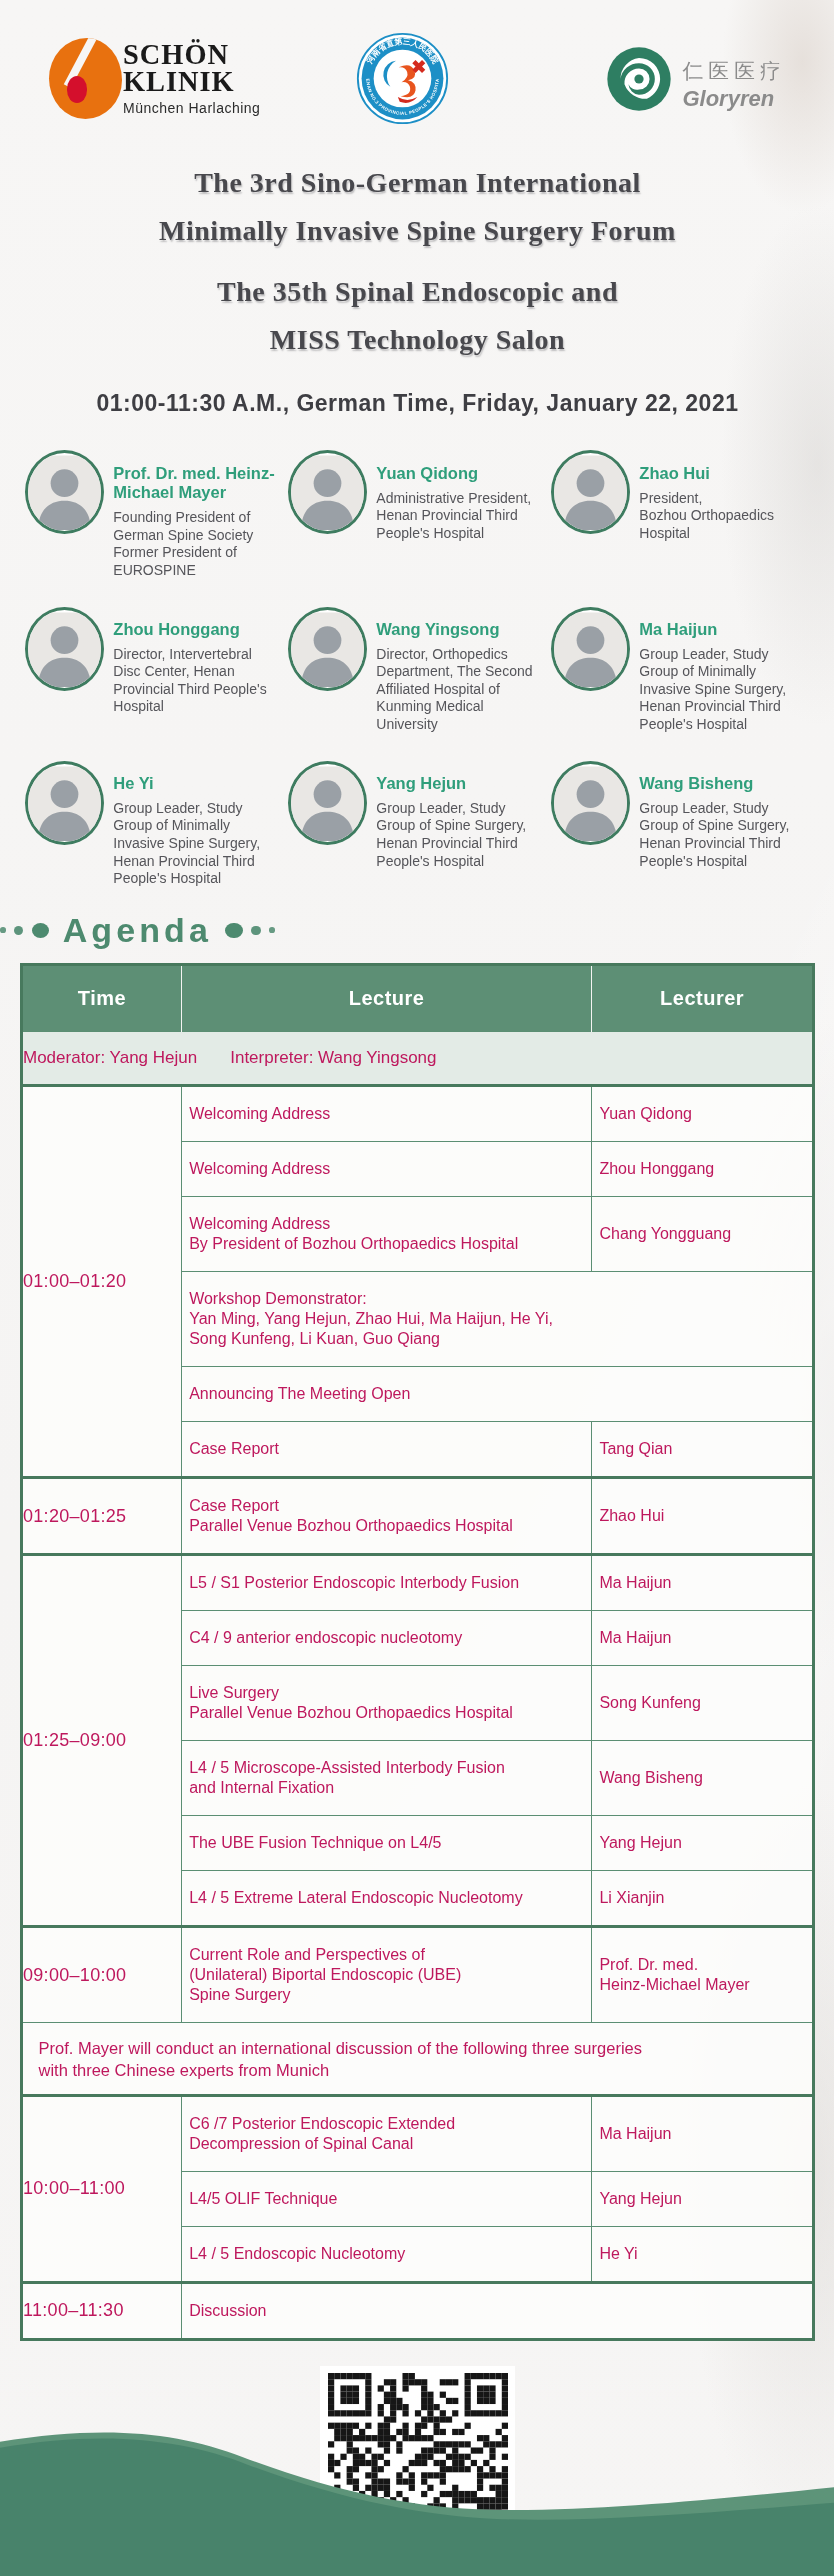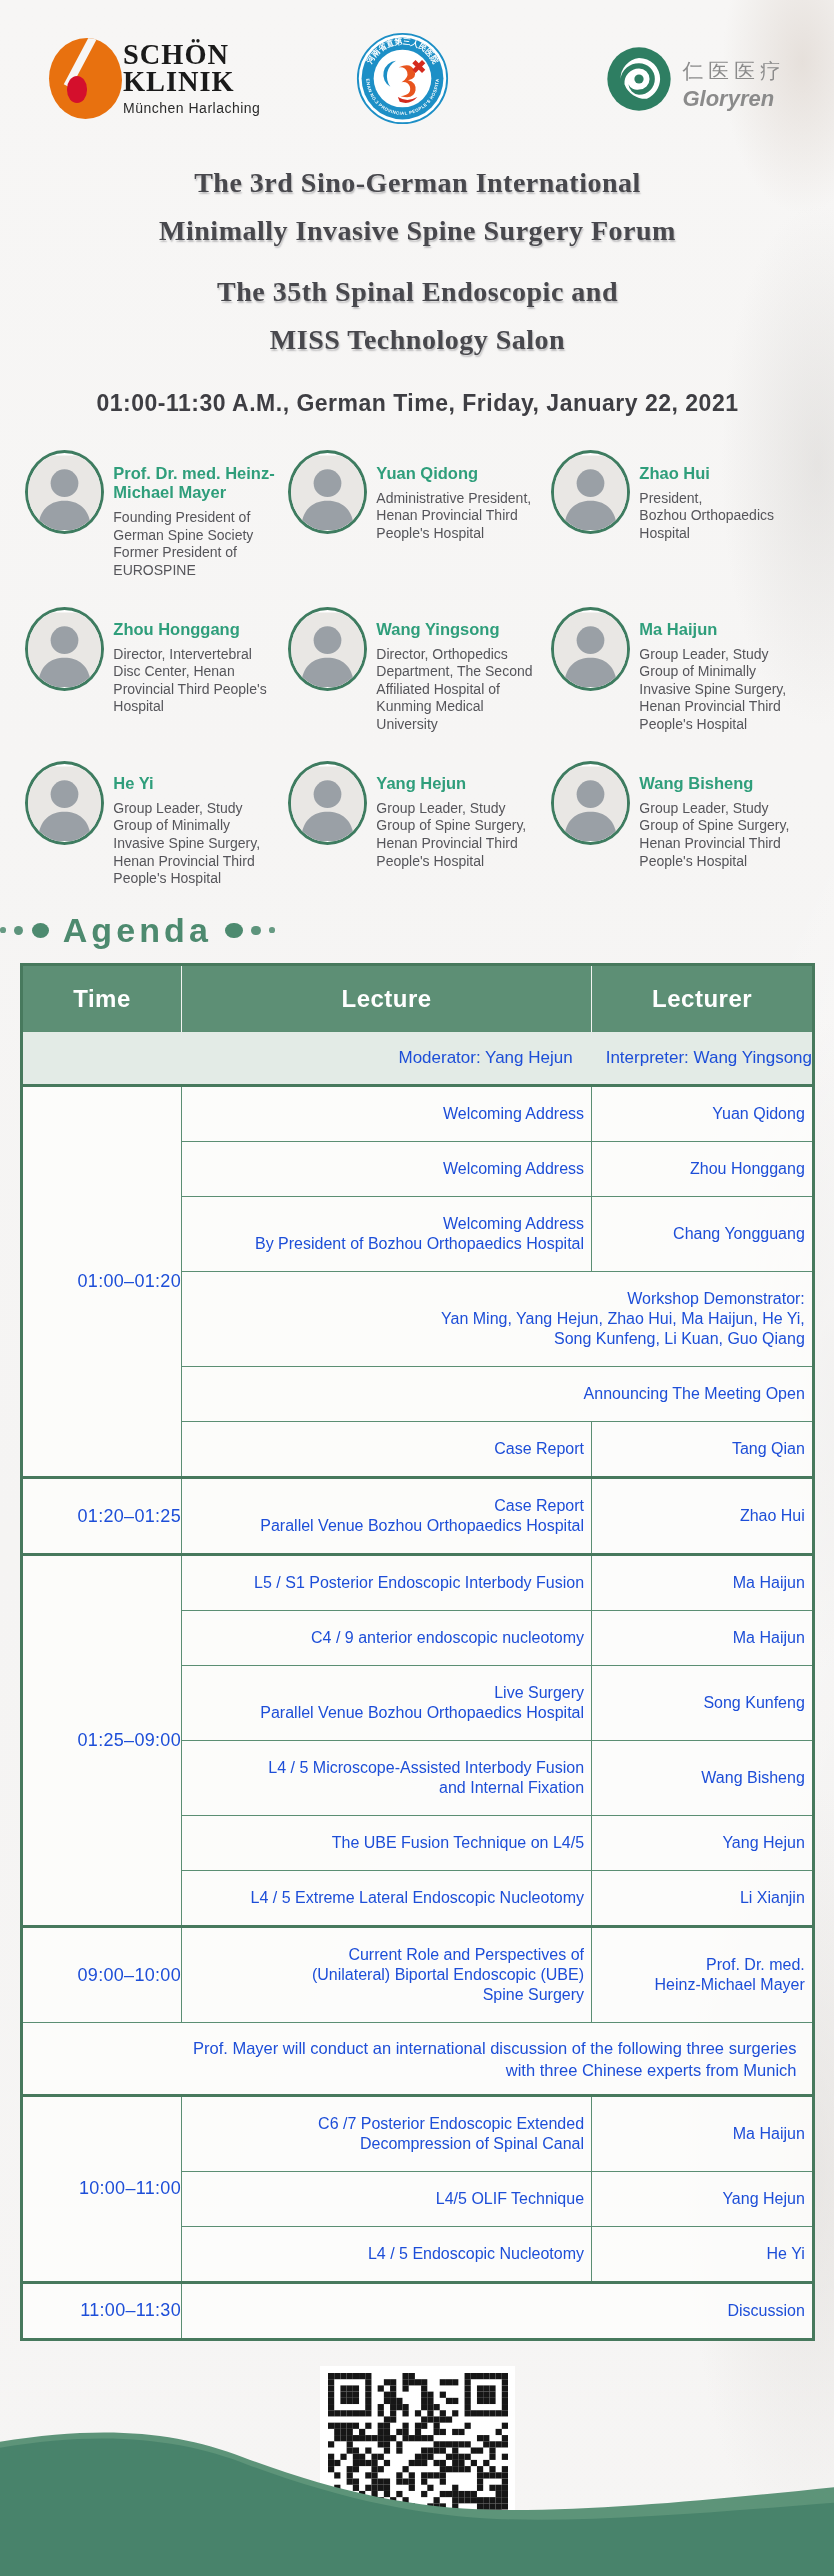--- a/index.html
+++ b/index.html
@@ -70,30 +70,30 @@
   .agenda-title { font-size:34px; font-weight:700; color:#4d8a6f; letter-spacing:4.1px; padding:0 5.2px; }
   .dot { background:#4d8a6f; border-radius:50%; display:inline-block; }
   .dot.s { width:5.7px; height:5.7px; opacity:.85; }
   .dot.m { width:9.3px; height:9.3px; opacity:.9; }
   .dot.l { width:17.6px; height:15.5px; }
 
   
   .agenda-table-wrap { position:relative; margin:13.4px auto 0 auto; width:795px; z-index:2; }
   table.agenda { width:100%; border-collapse:collapse; table-layout:fixed; background:rgba(252,252,251,.92); border:3.1px solid #47795d; }
   table.agenda th {
-    background:#5d8f75; color:#ffffff; font-weight:700; font-size:24px;
+    background:#5d8f75; color:#ffffff; font-weight:700; font-size:20px;
     height:67px; letter-spacing:0.5px;
   }
   table.agenda th + th { border-left:1.6px solid #f4f4f2; }
   td.mod-cell {
     background:#e3ebe6; height:54px; text-align:center; font-size:17px; color:#4a4a4f;
     border-top:1.6px solid #f8f8f7; border-bottom:3.6px solid #47795d;
   }
   td.mod-cell .sep { display:inline-block; width:33px; }
-  table.agenda td { border:1.6px solid #5b8e73; text-align:right; vertical-align:middle; color:#1d4ed8; }
+  table.agenda td { border:1.6px solid #5b8e73; text-align:left; vertical-align:middle; color:#be185d; }
   td.time-cell { font-size:18px; letter-spacing:0.3px; }
   td.lecture-cell, td.lecturer-cell { font-size:16px; line-height:20px; white-space:pre-line; padding:17px 7.2px; }
   tr.block-start td { border-top:3.1px solid #47795d; }
   td.note-cell { font-size:16.5px; line-height:22px; padding:13.4px 15.5px; white-space:pre-line; border-top:3.1px solid #47795d; border-bottom:3.1px solid #47795d; }
 
   
   .qr-section { position:relative; margin-top:25px; text-align:center; z-index:2; }
   .qr-box { display:inline-block; background:#ffffff; padding:7.2px; }
 
   

